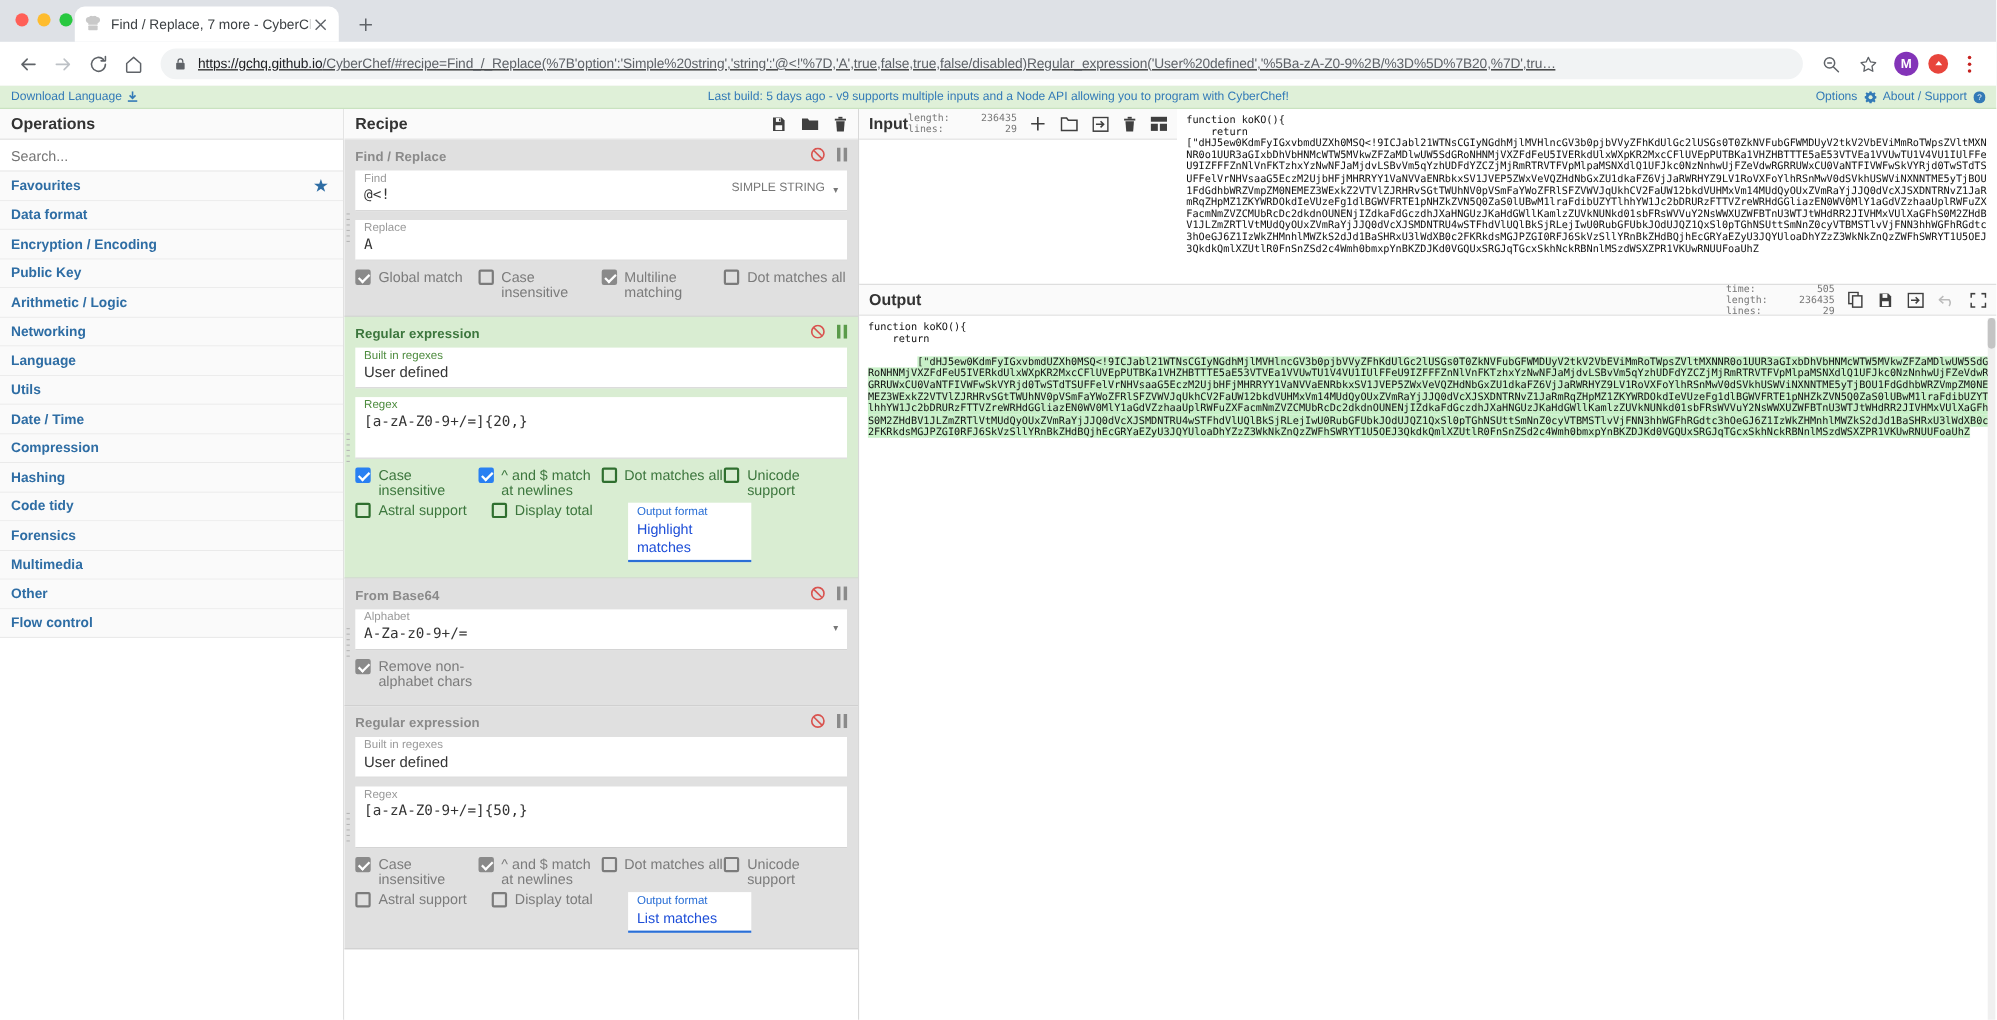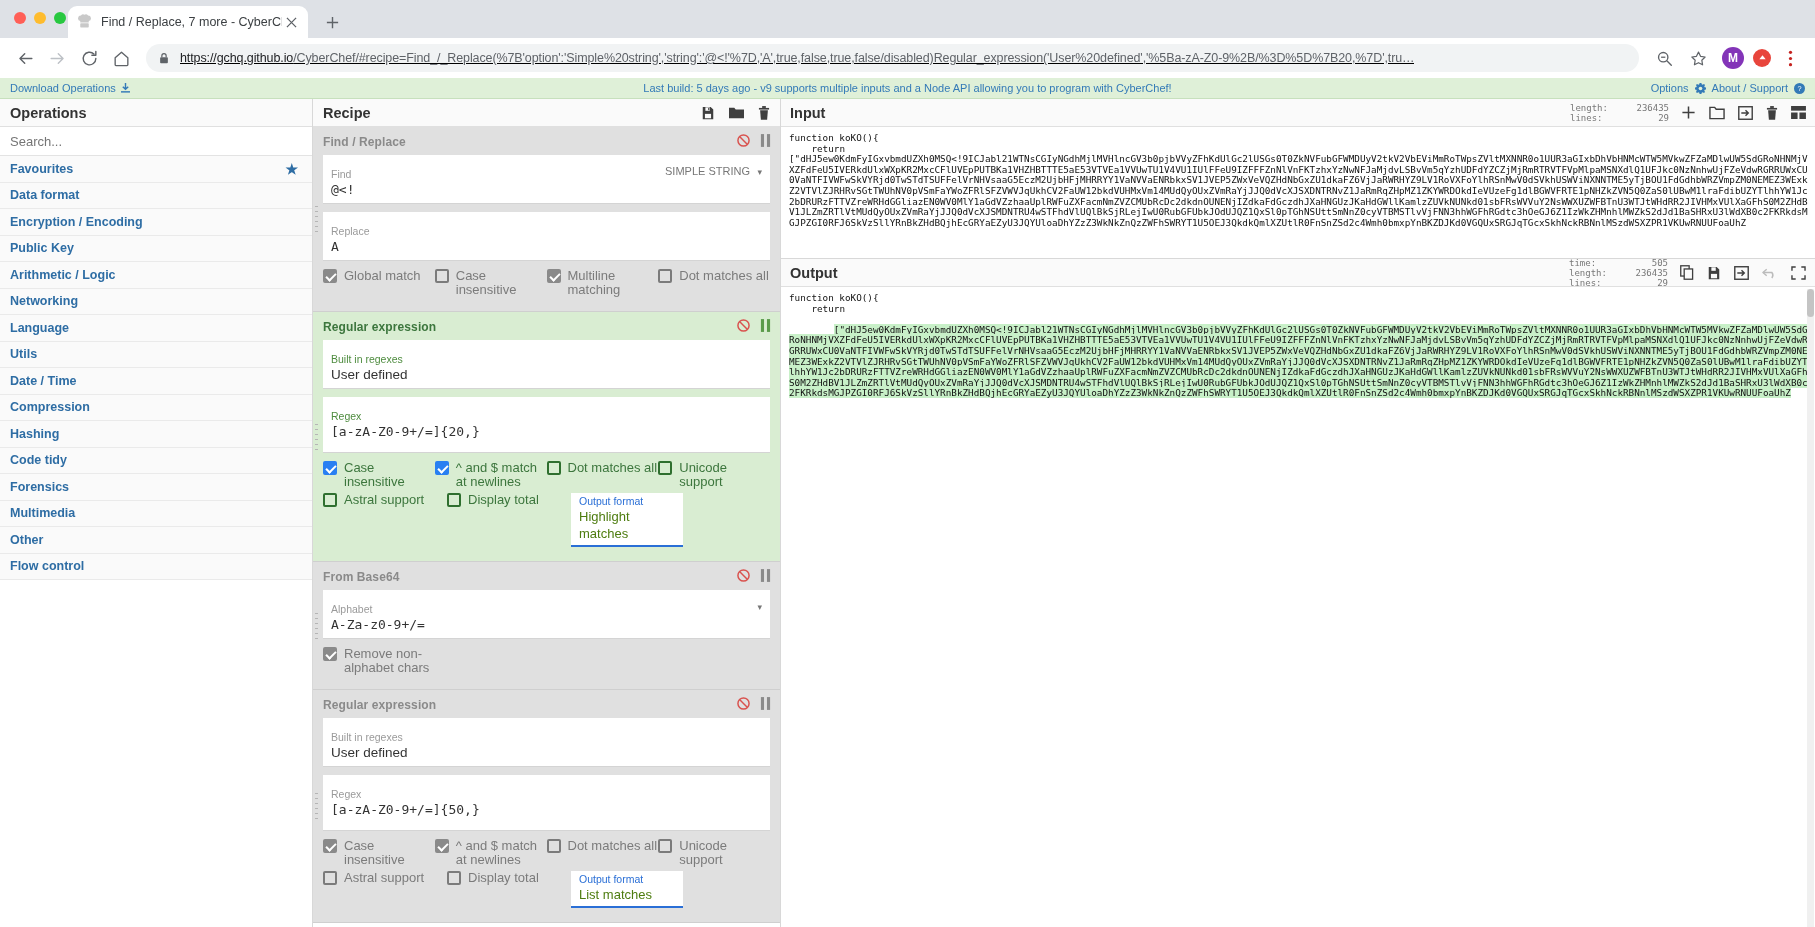--- a/index.html
+++ b/index.html
@@ -88,21 +88,21 @@
   .op.green { background: #d9edd2; }
   .op-name { font-size: 12px; font-weight: bold; color: #8a8a8a; margin-bottom: 6px; letter-spacing: .1px; }
   .op.green .op-name { color: #3c763d; }
   .op-icons { position: absolute; right: 9px; top: 7px; display: flex; gap: 10px; align-items: center; }
   .icon-disable { color: #d9534f; }
   .icon-pause { color: #8a8a8a; }
   .op.green .icon-pause { color: #5a9b4a; }
 
   .field {
     background: #fff; border-bottom: 1px solid #d4d4d4;
-    padding: 13px 8px 4px 8px; margin-bottom: 8px; position: relative;
+    padding: 1px 8px 4px 8px; margin-bottom: 8px; position: relative;
   }
   .field .lab { font-size: 10.5px; color: #9a9a9a; line-height: 13px; }
   .op.green .field .lab { color: #4e8c3f; }
   .field .val { font-size: 13px; color: #333; line-height: 18px; font-family: "DejaVu Sans Mono", monospace; white-space: nowrap; overflow: hidden; }
   .field .val.sans { font-family: "Liberation Sans", sans-serif; font-size: 13.5px; }
   .field .tag { position: absolute; right: 20px; top: 10px; font-size: 11px; color: #777; }
   .field .caret { position: absolute; right: 8px; top: 12px; font-size: 9px; color: #777; }
   .field.tall .val { white-space: pre; }
   .field.tall { min-height: 56px; }
 
@@ -114,41 +114,41 @@
   .cbox.checked { background: #8a8a8a; border-color: #8a8a8a; }
   .op.green .cbox.checked { background: #2980f2; border-color: #2980f2; }
   .cbox.checked::after {
     content: ""; position: absolute; left: 3px; top: 0px; width: 4px; height: 8px;
     border: solid #fff; border-width: 0 2px 2px 0; transform: rotate(45deg);
   }
   .cb-label { max-width: 115px; }
 
   .outfmt { background: #fff; border-bottom: 2px solid #2a6fd6; padding: 2px 8px 3px 8px; width: 112px; }
   .outfmt .lab { font-size: 10.5px; color: #2a6fd6; line-height: 13px; }
-  .outfmt .val { font-size: 13px; color: #4d7c0f; line-height: 17px; }
+  .outfmt .val { font-size: 13px; color: #1d4ed8; line-height: 17px; }
 
   .grip { position: absolute; left: 2px; top: 50%; transform: translateY(-50%); width: 4px; height: 26px; display: flex; flex-direction: column; justify-content: space-between; }
   .grip i { display: block; width: 3px; height: 1px; background: #b5b5b5; }
 
   
   .io-col { flex: 1; display: flex; flex-direction: column; min-width: 0; }
   .io-head { height: 28px; display: flex; align-items: center; padding: 0 9px; border-bottom: 1px solid #e0e0e0; background: #fafafa; }
   .io-head .title { font-size: 14.5px; font-weight: bold; color: #333; }
   .io-stats { margin-left: auto; font-family: "DejaVu Sans Mono", monospace; font-size: 9px; color: #777; text-align: right; line-height: 10px; padding-right: 12px; }
   .io-stats .r { display: flex; justify-content: flex-end; gap: 5px; }
   .io-stats .k { width: 46px; text-align: left; }
   .io-stats .v { width: 48px; text-align: right; }
   .io-icons { display: flex; gap: 13px; align-items: center; color: #3f3f3f; }
 
   .io-text {
     flex: 1; overflow: hidden; font-family: "DejaVu Sans Mono", monospace;
     font-size: 9.3px; line-height: 10.6px; color: #111; padding: 6px 6px 0 8px;
     white-space: pre-wrap; word-break: break-all; position: relative;
   }
-  .input-pane { height: 160px; flex: none; display: flex; flex-direction: column; border-bottom: 1px solid #d8d8d8; }
+  .input-pane { height: 160px; flex: none; display: flex; flex-direction: row; border-bottom: 1px solid #d8d8d8; }
   .output-pane { flex: 1; display: flex; flex-direction: column; min-height: 0; }
   .hl-green { background: #c8f0c8; }
   .scrollbar { position: absolute; right: 1px; top: 2px; width: 7px; bottom: 2px; background: #f0f0f0; }
   .scrollbar i { position: absolute; left: 0; top: 0; width: 7px; height: 28px; background: #c4c4c4; border-radius: 4px; }
 
   svg { display: block; }
 </style>
 </head>
 <body>
 
@@ -238,21 +238,21 @@
             <circle cx="2.5" cy="9" r="1.7" fill="#c5221f"></circle>
             <circle cx="2.5" cy="15.5" r="1.7" fill="#c5221f"></circle>
           </svg>
       </span>
     </div>
   </div>
 </div>
 
 <div class="cc-banner">
   <div class="banner-left">
-    <a>Download Operations</a>
+    <a>Download Language</a>
     <span>
       <svg width="9" height="10" viewBox="0 0 10 11">
           <path d="M5 0v6M2 4l3 3 3-3" fill="none" stroke="#337ab7" stroke-width="1.6"></path>
           <rect y="9" width="10" height="1.6" fill="#337ab7"></rect>
         </svg>
     </span>
   </div>
   <div class="banner-center">
     <span>Last build: 5 days ago - v9 supports multiple inputs and a Node API allowing you to program with CyberChef!</span>
   </div>

